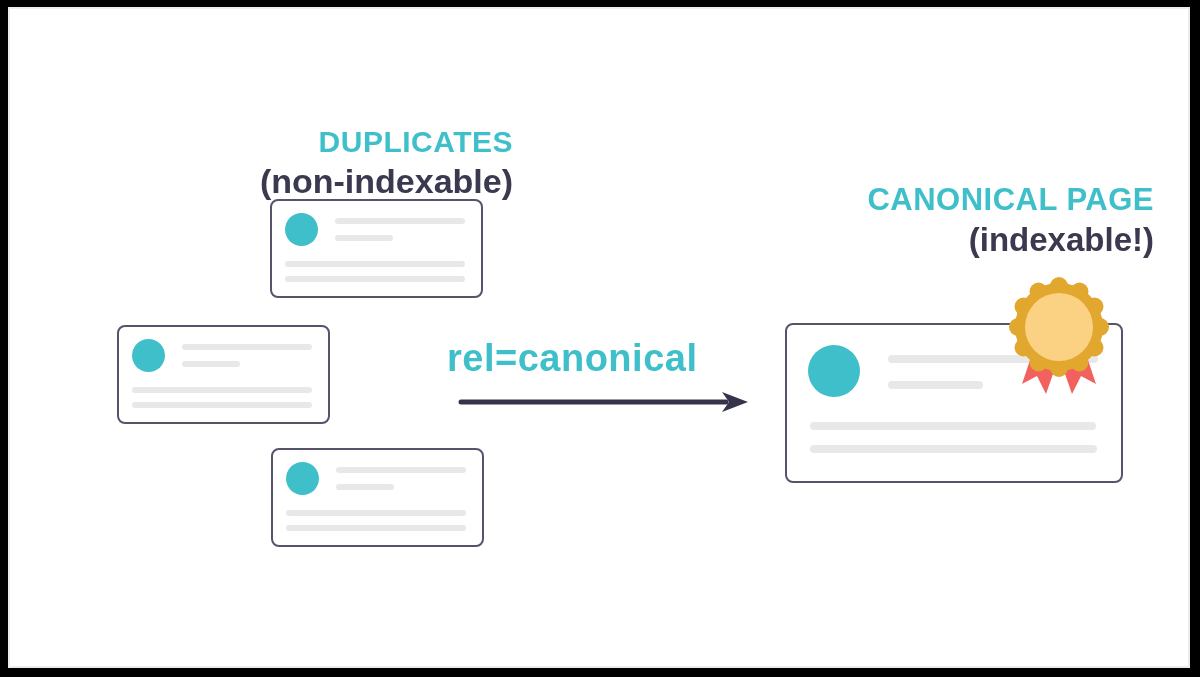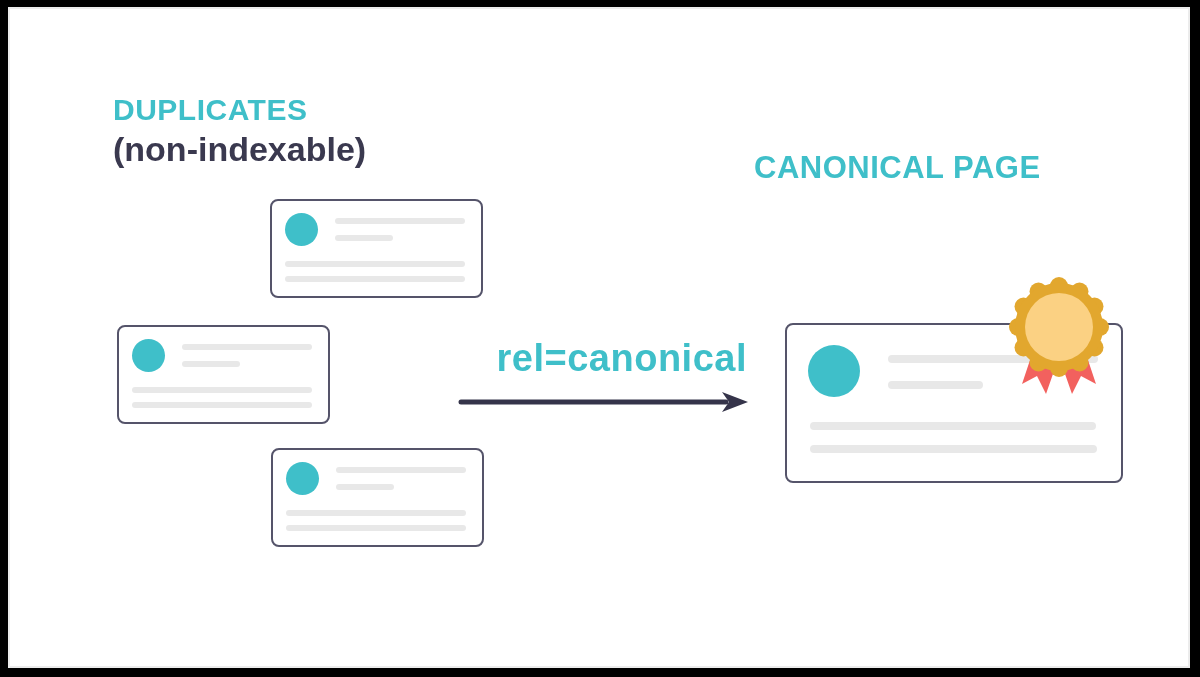--- a/index.html
+++ b/index.html
@@ -14,22 +14,23 @@
     height: 661px;
     background: var(--background, #ffffff);
     border-style: solid;
     border-color: var(--frame, #000000);
     border-width: 7px 10px 9px 8px;
     box-shadow: inset 0 0 0 2px #ececec;
     overflow: hidden;
   }
   .hdr {
     position: absolute;
-    text-align: left;
+    text-align: right;
     line-height: 1.1;
+    margin-top: 32px;
   }
   .hdr .title {
     color: var(--teal, #3FBFC9);
     font-weight: 800;
     letter-spacing: 0.5px;
   }
   .hdr .subtitle {
     color: var(--navy, #3A394F);
     font-weight: 700;
     margin-top: 5px;
@@ -39,21 +40,21 @@
   .hdr-left .subtitle { font-size: 34px; }
   .hdr-right { left: 746px; top: 144px; width: 400px; }
   .hdr-right .title { font-size: 31px; }
   .hdr-right .subtitle { font-size: 33px; }
 
   .rel-label {
     position: absolute;
     left: 439px;
     top: 330px;
     width: 300px;
-    text-align: right;
+    text-align: left;
     color: var(--teal, #3FBFC9);
     font-size: 38px;
     font-weight: 800;
     letter-spacing: 0.5px;
   }
   .arrow-wrap {
     position: absolute;
     left: 450px;
     top: 383px;
     width: 292px;
@@ -112,20 +113,21 @@
 
 <div class="frame">
 
   <div class="hdr hdr-left">
     <div class="title">DUPLICATES</div>
     <div class="subtitle">(non-indexable)</div>
   </div>
 
   <div class="hdr hdr-right">
     <div class="title">CANONICAL PAGE</div>
+    <div class="subtitle">(indexable!)</div>
   </div>
 
   <div class="card card-sm card-1">
     <div class="avatar"></div>
     <div class="ph l1"></div>
     <div class="ph l2"></div>
     <div class="ph l3"></div>
     <div class="ph l4"></div>
   </div>
 

